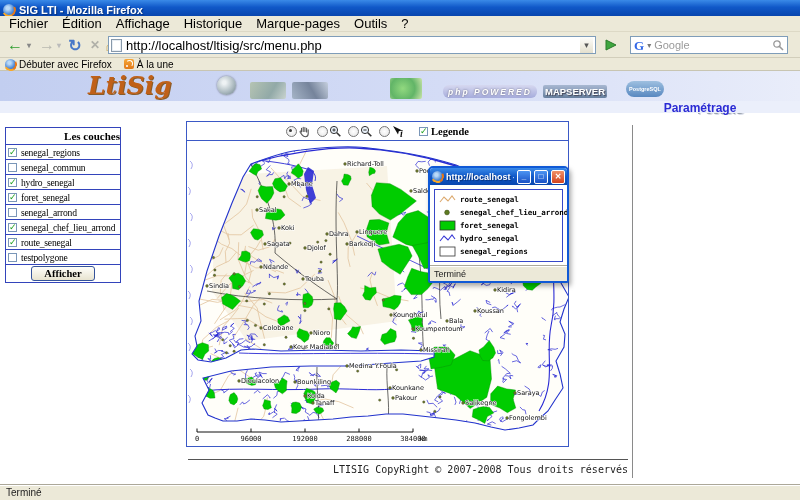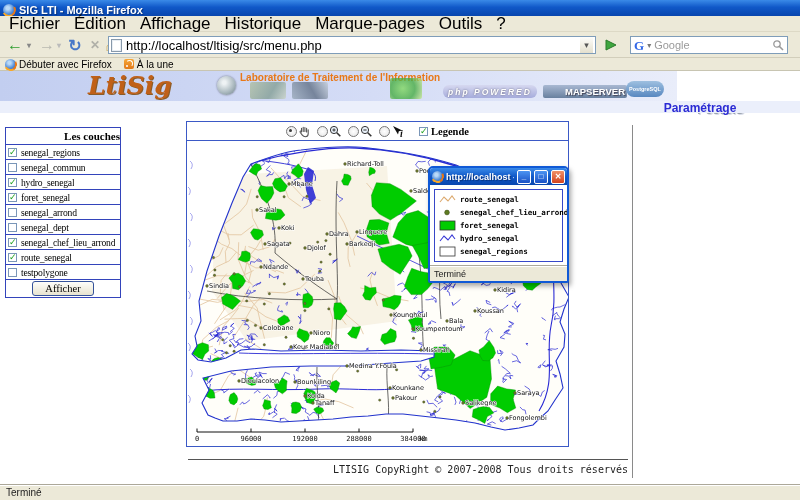--- a/index.html
+++ b/index.html
@@ -11,21 +11,21 @@
     display:flex;align-items:flex-end;gap:4px;padding-left:3px;box-sizing:border-box;}
   .wtitle{color:#fff;font-weight:bold;font-size:11px;text-shadow:1px 1px 1px #05307A;}
   .fxicon{position:relative;width:12px;height:12px;border-radius:50%;flex:0 0 auto;
     background:radial-gradient(circle at 40% 35%,#BADAF8 15%,#4E8AD8 55%,#2A5CA8 100%);}
   .fxicon::after{content:'';position:absolute;inset:-1px;border-radius:50%;
     border:2px solid transparent;border-right-color:#E87818;border-bottom-color:#F8A828;
     transform:rotate(15deg);}
   .fxicon.small{width:11px;height:11px;}
   .menubar{position:absolute;left:0;top:16px;width:800px;height:16px;background:#ECE9D8;
     border-bottom:1px solid #DDD9C6;display:flex;align-items:center;box-sizing:border-box;padding-left:2px;}
-  .menu-item{padding:1px 7px;font-size:17px;cursor:default;}
+  .menu-item{padding:1px 7px;font-size:13px;cursor:default;}
   .navbar{position:absolute;left:0;top:32px;width:800px;height:26px;background:#ECE9D8;
     border-bottom:1px solid #D2CEBB;box-sizing:border-box;}
   .navbtn{position:absolute;top:2px;width:22px;height:22px;display:flex;align-items:center;
     justify-content:center;font-size:16px;font-weight:bold;border-radius:3px;}
   .urlbox{position:absolute;left:108px;top:4px;width:488px;height:18px;background:#fff;
     border:1px solid #7F9DB9;box-sizing:border-box;display:flex;align-items:center;gap:4px;padding:0 2px;}
   .pageicon{width:9px;height:11px;background:#fff;border:1px solid #8899AA;box-shadow:inset 0 0 0 1px #E8EEF4;flex:0 0 auto;}
   .urltext{font-size:13px;white-space:nowrap;overflow:hidden;flex:1;}
   .urldrop{width:13px;color:#555;font-size:9px;text-align:center;background:linear-gradient(#FDFDFB,#E4E0CE);height:16px;line-height:16px;}
   .gobtn{position:absolute;left:600px;top:4px;width:22px;height:18px;display:flex;align-items:center;justify-content:center;}
@@ -34,54 +34,54 @@
   .gicon{font-family:"Liberation Serif",serif;font-weight:bold;color:#3369E8;font-size:13px;line-height:1;}
   .searchph{color:#9A9A9A;flex:1;font-size:11px;}
   .bookbar{position:absolute;left:0;top:58px;width:800px;height:13px;background:#ECE9D8;
     border-bottom:1px solid #C8C5B2;display:flex;align-items:center;gap:4px;padding-left:5px;box-sizing:border-box;font-size:10px;}
   .bookitem{display:flex;align-items:center;gap:3px;margin-right:8px;}
   .rssicon{position:relative;width:10px;height:10px;border-radius:2px;background:linear-gradient(#F8A838,#E07818);}
   .rssicon::before{content:'';position:absolute;left:2px;bottom:2px;width:5px;height:5px;
     border:1.5px solid #fff;border-left-color:transparent;border-bottom-color:transparent;border-radius:50%;}
   .rssicon::after{content:'';position:absolute;left:2px;bottom:2px;width:2px;height:2px;background:#fff;border-radius:50%;}
   
-  .banner{position:absolute;left:0;top:71px;width:677px;height:30px;
+  .banner{position:absolute;left:0;top:71px;width:800px;height:30px;
     background:linear-gradient(90deg,#C2CEF0 0%,#D4DCF6 55%,#E9EDFA 100%);}
   .ltisig{position:absolute;left:88px;top:0px;font-family:"DejaVu Serif",serif;
     font-style:italic;font-weight:bold;font-size:25px;color:#C06018;text-shadow:1px 1px 0 #8A5C28;}
   .globe{position:absolute;left:217px;top:5px;width:19px;height:19px;border-radius:50%;
     background:radial-gradient(circle at 38% 35%,#EEF2F4 10%,#AEBCC2 55%,#6A7E88 100%);box-shadow:0 0 2px #667;}
   .labtitle{position:absolute;left:240px;top:1px;font-size:10px;font-weight:bold;color:#E87818;}
   .bimg{position:absolute;top:11px;width:36px;height:17px;border-radius:2px;opacity:.75;}
   .bimg.i1{left:250px;background:linear-gradient(120deg,#AEBE9E,#7E9A8E 60%,#C8D2C2);}
   .bimg.i2{left:292px;background:linear-gradient(60deg,#98A8B8,#58687E 55%,#C2CCD6);}
   .bimg.i3{left:390px;width:32px;height:21px;top:7px;background:radial-gradient(circle at 40% 50%,#7CD858,#3CA838 55%,#C8E890);}
   .badge{position:absolute;display:flex;align-items:center;justify-content:center;border-radius:6px;}
   .badge.php{left:443px;top:14px;width:94px;height:13px;background:linear-gradient(#D6D8F0,#A6ACDC);
     color:#fff;font-weight:bold;font-size:8.5px;letter-spacing:2px;font-style:italic;text-shadow:0 0 2px #667;}
   .badge.ms{left:543px;top:14px;width:64px;height:13px;border-radius:2px;
-    background:linear-gradient(#A8B8D2,#68809F);color:#fff;font-weight:bold;font-size:9.5px;text-shadow:1px 1px 1px #445;padding-left:20px;}
+    background:linear-gradient(#A8B8D2,#68809F);color:#fff;font-weight:bold;font-size:9.5px;text-shadow:1px 1px 1px #445;}
   .badge.pg{left:626px;top:10px;width:38px;height:16px;border-radius:8px;
     background:linear-gradient(#9EC0E0,#5888C0);color:#fff;font-weight:bold;font-size:5.5px;}
   .badge.pgis{left:688px;top:11px;width:66px;height:15px;background:transparent;
     color:#98A0AC;font-weight:bold;font-style:italic;font-size:12px;text-shadow:1px 1px 0 #D8DCE8;margin-top:20px;}
   .subbanner{position:absolute;left:0;top:101px;width:800px;height:12px;background:#EBEFFB;}
   .paramlink{position:absolute;left:700px;top:0;transform:translateX(-50%);color:#2B2BD4;
     font-size:12px;font-weight:bold;cursor:pointer;}
   
   .layers{position:absolute;left:5px;top:127px;width:114px;border:1px solid #3344BB;background:#fff;
     font-family:"Liberation Serif",serif;}
   .lhead{height:16px;line-height:16px;text-align:right;font-weight:bold;font-size:11px;border-bottom:1px solid #3344BB;}
   .lrow{height:14px;display:flex;align-items:center;gap:4px;padding-left:2px;border-bottom:1px solid #3344BB;}
   .lrow .llabel{font-size:9.6px;letter-spacing:-0.2px;white-space:nowrap;overflow:hidden;}
   .cbx{width:9px;height:9px;background:#fff;border:1px solid #7A96B8;box-sizing:border-box;flex:0 0 auto;
     font-size:9px;line-height:7px;text-align:center;color:#1FA11F;font-weight:bold;font-family:"DejaVu Sans",sans-serif;}
   .lbtnrow{height:17px;display:flex;align-items:center;justify-content:center;}
   .xpbtn{font-family:"Liberation Serif",serif;font-size:10.5px;height:15px;padding:0 12px;
-    background:linear-gradient(#FEFEFA,#E8E4D0);border:1px solid #35539A;border-radius:3px;cursor:pointer;}
+    background:linear-gradient(#FEFEFA,#E8E4D0);border:1px solid #35539A;border-radius:3px;cursor:pointer;font-weight:bold;}
   
   .mappanel{position:absolute;left:186px;top:121px;width:383px;height:326px;border:1px solid #3B59C6;
     box-sizing:border-box;background:#fff;}
   .maptools{height:19px;border-bottom:1px solid #3B59C6;display:flex;align-items:center;
     justify-content:center;gap:6px;box-sizing:border-box;}
   .tool{display:flex;align-items:center;gap:1px;}
   .radio{width:9px;height:9px;border:1px solid #777;border-radius:50%;
     background:radial-gradient(#fff,#E4E4E4);position:relative;flex:0 0 auto;}
   .radio.sel::after{content:'';position:absolute;left:2px;top:2px;width:3px;height:3px;background:#3A3A3A;border-radius:50%;}
   .legendtoggle{display:flex;align-items:center;gap:3px;margin-left:8px;
@@ -171,21 +171,20 @@
     </span>
     <span class="bookitem">
       <span class="rssicon"></span>
       <span>À la une</span>
     </span>
   </div>
 
   <div class="banner">
     <span class="ltisig">LtiSig</span>
     <span class="globe"></span>
-    <span class="labtitle">Laboratoire de Traitement de l'Information</span>
     <span class="bimg i1"></span>
     <span class="bimg i2"></span>
     <span class="bimg i3"></span>
     <span class="badge php">php POWERED</span>
     <span class="badge ms">MAPSERVER</span>
     <span class="badge pg">PostgreSQL</span>
     <span class="badge pgis">PostGIS</span>
   </div>
 
   <div class="subbanner">
@@ -207,24 +206,20 @@
           <span class="cbx">✓</span>
           <span class="llabel">hydro_senegal</span>
         </div>
         <div class="lrow">
           <span class="cbx">✓</span>
           <span class="llabel">foret_senegal</span>
         </div>
         <div class="lrow">
           <span class="cbx"></span>
           <span class="llabel">senegal_arrond</span>
-        </div>
-        <div class="lrow">
-          <span class="cbx"></span>
-          <span class="llabel">senegal_dept</span>
         </div>
         <div class="lrow">
           <span class="cbx">✓</span>
           <span class="llabel">senegal_chef_lieu_arrond</span>
         </div>
         <div class="lrow">
           <span class="cbx">✓</span>
           <span class="llabel">route_senegal</span>
         </div>
         <div class="lrow">

